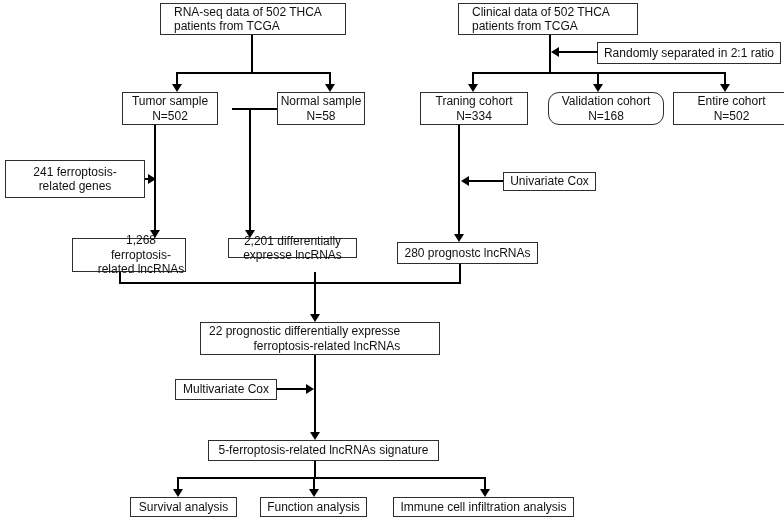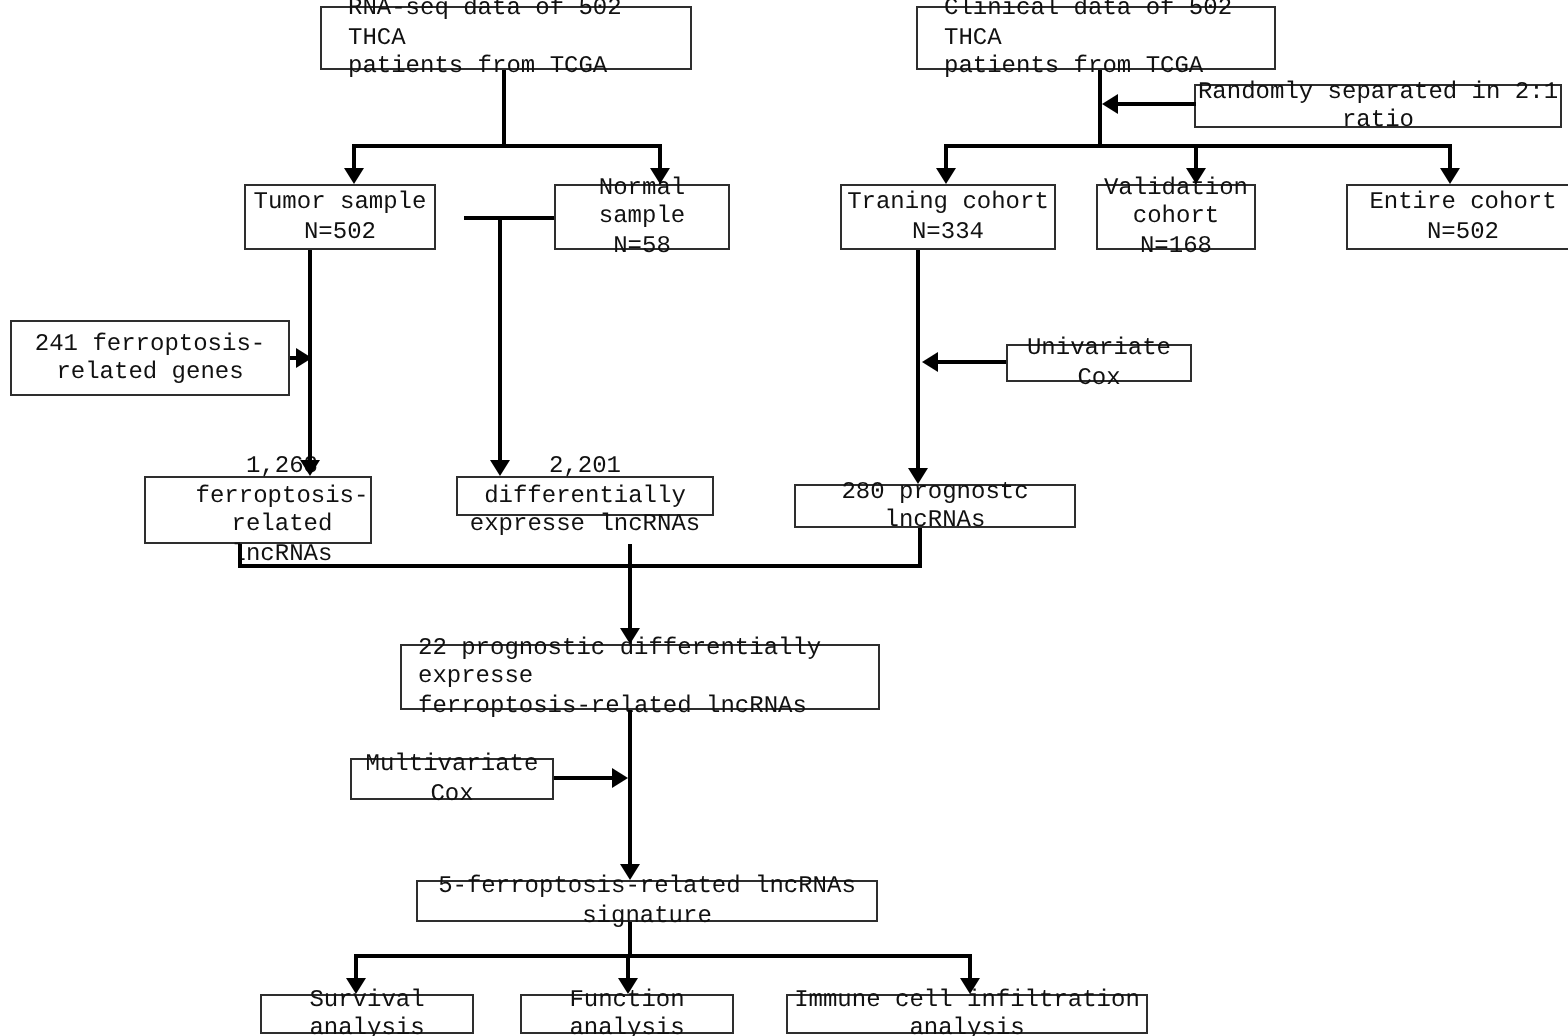--- a/index.html
+++ b/index.html
@@ -1,18 +1,18 @@
 <!DOCTYPE html>
 <html><head>
 <meta charset="utf-8">
 <style>
   html,body{margin:0;padding:0;background:#ffffff;}
   #stage{
     position:relative;width:784px;height:518px;background:#ffffff;overflow:hidden;
-    font-family:Liberation Mono, monospace;color:#111111;
+    font-family:Liberation Sans, sans-serif;color:#111111;
   }
   .box{
     position:absolute;box-sizing:border-box;border:1.5px solid #2e2e2e;background:#ffffff;
     display:flex;align-items:center;justify-content:center;text-align:center;
     font-size:12px;line-height:14.5px;white-space:pre-line;
   }
   .box.left{justify-content:flex-start;text-align:left;padding-left:13px;}
   .hline,.vline{position:absolute;background:#000000;}
   .hline{height:2px;}
   .vline{width:2px;}
@@ -35,40 +35,40 @@
 
   <div class="box" style="left:122px;top:92px;width:96px;height:33px;">Tumor sample
 N=502</div>
 
   <div class="box" style="left:277px;top:92px;width:88px;height:33px;">Normal sample
 N=58</div>
 
   <div class="box" style="left:420px;top:92px;width:108px;height:33px;">Traning cohort
 N=334</div>
 
-  <div class="box" style="left:548px;top:92px;width:80px;height:33px;">Validation cohort
+  <div class="box" style="left:548px;top:92px;width:116px;height:33px;border-radius:11px;">Validation cohort
 N=168</div>
 
   <div class="box" style="left:673px;top:92px;width:117px;height:33px;text-align:center;">Entire cohort
 N=502</div>
 
   <div class="box" style="left:5px;top:160px;width:140px;height:38px;">241 ferroptosis-
 related genes</div>
 
   <div class="box" style="left:503px;top:172px;width:93px;height:19px;">Univariate Cox</div>
 
   <div class="box" style="left:72px;top:238px;width:114px;height:34px;padding-left:24px;">1,268 ferroptosis-
 related lncRNAs</div>
 
   <div class="box" style="left:228px;top:238px;width:129px;height:20px;">2,201 differentially
 expresse lncRNAs</div>
 
   <div class="box" style="left:397px;top:242px;width:141px;height:22px;">280 prognostc lncRNAs</div>
 
-  <div class="box left" style="left:200px;top:322px;width:240px;height:33px;padding-left:8px;">22 prognostic differentially expresse
+  <div class="box left" style="left:200px;top:322px;width:240px;height:33px;padding-left:8px;text-align:right;">22 prognostic differentially expresse
 ferroptosis-related lncRNAs</div>
 
   <div class="box" style="left:175px;top:379px;width:102px;height:21px;">Multivariate Cox</div>
 
   <div class="box" style="left:208px;top:440px;width:231px;height:21px;">5-ferroptosis-related lncRNAs signature</div>
 
   <div class="box" style="left:130px;top:497px;width:107px;height:20px;">Survival analysis</div>
 
   <div class="box" style="left:393px;top:497px;width:181px;height:20px;">Immune cell infiltration analysis</div>
 

